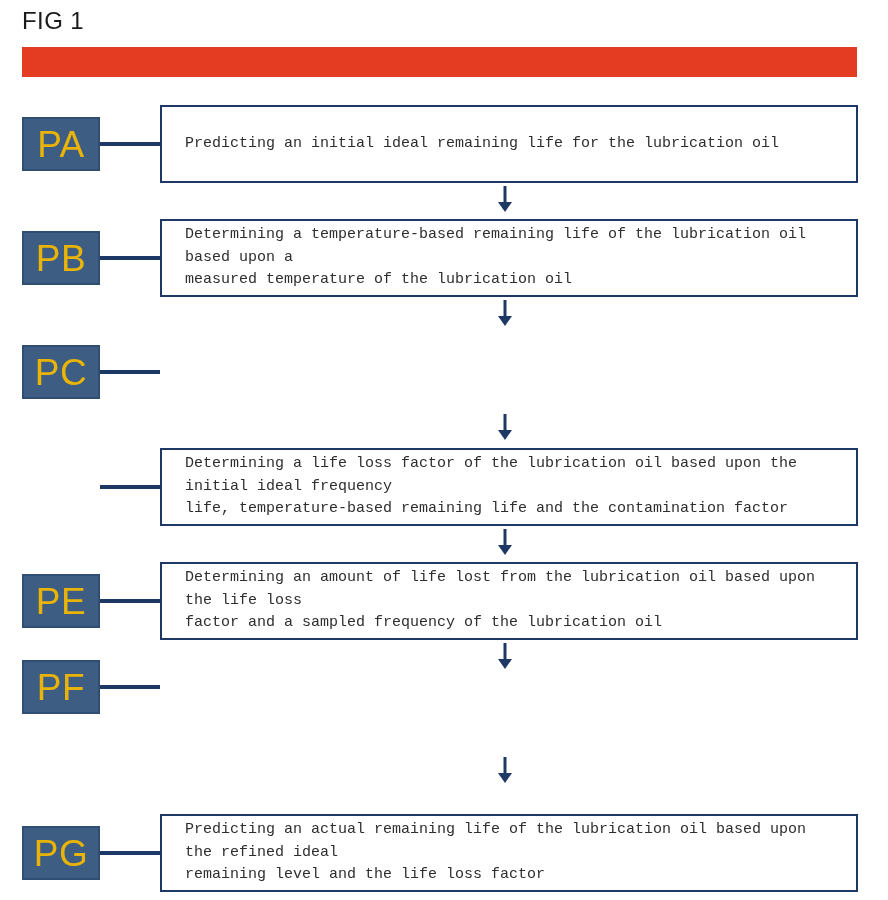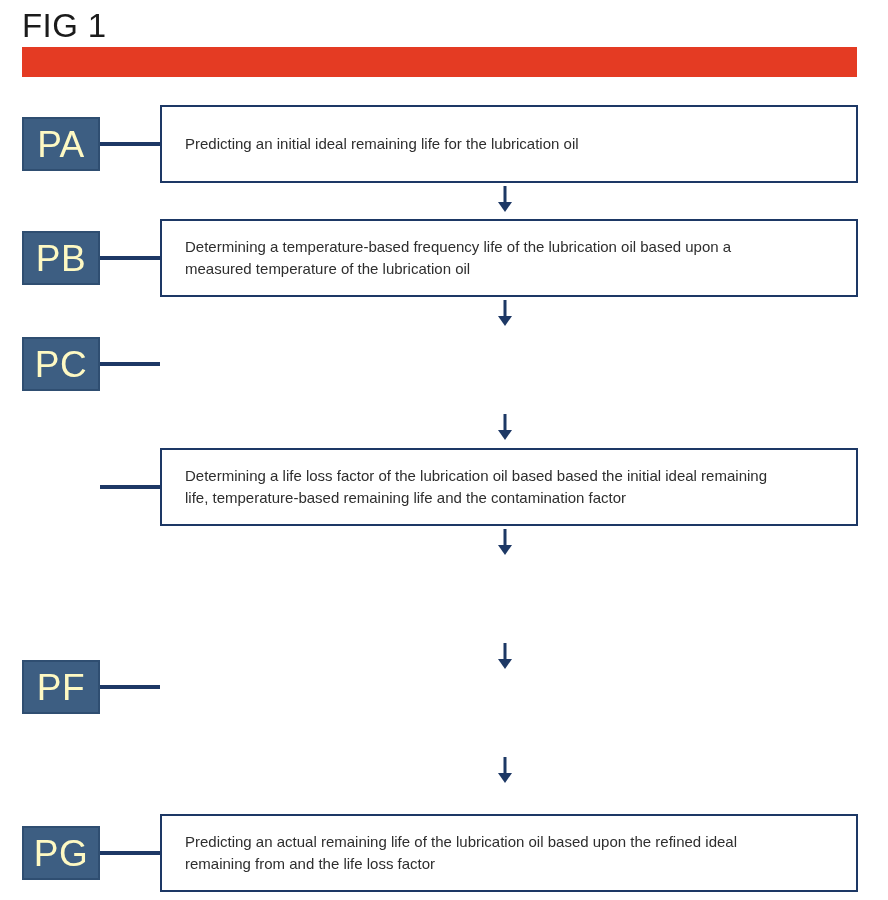--- a/index.html
+++ b/index.html
@@ -12,21 +12,21 @@
     position: relative;
     width: 888px;
     height: 900px;
     background: #ffffff;
     overflow: hidden;
   }
   .fig-title {
     position: absolute;
     left: 22px;
     top: 7px;
-    font-size: 33px;
+    font-size: 24px;
     letter-spacing: 0.4px;
     color: #1b1b1b;
   }
   .accent-bar {
     position: absolute;
     left: 22px;
     top: 47px;
     width: 835px;
     height: 30px;
     background: #e43b23;
@@ -44,21 +44,21 @@
     width: 78px;
     height: 54px;
     box-sizing: border-box;
     background: #3d5e82;
     border: 2px solid #2f4e71;
     display: flex;
     align-items: center;
     justify-content: center;
   }
   .label-box span {
-    color: #fef9c3;
+    color: #eab308;
     font-size: 37px;
     line-height: 1;
     letter-spacing: 0.5px;
   }
   .connector {
     position: absolute;
     left: 100px;
     top: 37px;
     width: 60px;
     height: 4px;
@@ -76,20 +76,21 @@
     display: flex;
     align-items: center;
   }
   .step-text {
     margin: 0;
     padding: 0 18px 0 23px;
     font-size: 15px;
     line-height: 1.5;
     color: #2e2e2e;
     white-space: pre-line;
+    font-family: Liberation Mono, monospace;
   }
   .arrow {
     position: absolute;
     left: 496px;
     width: 18px;
     height: 26px;
     color: #1d3865;
   }
   .arrow svg { display: block; }
 </style>
@@ -116,58 +117,68 @@
         <polygon points="2,16 16,16 9,26" fill="currentColor"></polygon>
       </svg>
   </div>
 
   <div class="row" style="top:219px">
     <div class="label-box">
       <span>PB</span>
     </div>
     <div class="connector"></div>
     <div class="text-box">
-      <p class="step-text">Determining a temperature-based frequency life of the lubrication oil based upon a
+      <p class="step-text">Determining a temperature-based remaining life of the lubrication oil based upon a
 measured temperature of the lubrication oil</p>
     </div>
   </div>
   <div class="arrow" style="top:300px">
     <svg width="18" height="26" viewBox="0 0 18 26">
         <line x1="9" y1="0" x2="9" y2="17" stroke="currentColor" stroke-width="3"></line>
         <polygon points="2,16 16,16 9,26" fill="currentColor"></polygon>
       </svg>
   </div>
 
-  <div class="row" style="top:325px">
+  <div class="row" style="top:333px">
     <div class="label-box">
       <span>PC</span>
     </div>
     <div class="connector"></div>
   </div>
   <div class="arrow" style="top:414px">
     <svg width="18" height="26" viewBox="0 0 18 26">
         <line x1="9" y1="0" x2="9" y2="17" stroke="currentColor" stroke-width="3"></line>
         <polygon points="2,16 16,16 9,26" fill="currentColor"></polygon>
       </svg>
   </div>
 
   <div class="row" style="top:448px">
     <div class="connector"></div>
     <div class="text-box">
-      <p class="step-text">Determining a life loss factor of the lubrication oil based based the initial ideal remaining
+      <p class="step-text">Determining a life loss factor of the lubrication oil based upon the initial ideal frequency
 life, temperature-based remaining life and the contamination factor</p>
     </div>
   </div>
   <div class="arrow" style="top:529px">
     <svg width="18" height="26" viewBox="0 0 18 26">
         <line x1="9" y1="0" x2="9" y2="17" stroke="currentColor" stroke-width="3"></line>
         <polygon points="2,16 16,16 9,26" fill="currentColor"></polygon>
       </svg>
   </div>
 
+  <div class="row" style="top:562px">
+    <div class="label-box">
+      <span>PE</span>
+    </div>
+    <div class="connector"></div>
+    <div class="text-box">
+      <p class="step-text">Determining an amount of life lost from the lubrication oil based upon the life loss
+factor and a sampled frequency of the lubrication oil</p>
+    </div>
+  </div>
   <div class="arrow" style="top:643px">
     <svg width="18" height="26" viewBox="0 0 18 26">
         <line x1="9" y1="0" x2="9" y2="17" stroke="currentColor" stroke-width="3"></line>
         <polygon points="2,16 16,16 9,26" fill="currentColor"></polygon>
       </svg>
   </div>
 
   <div class="row" style="top:648px">
     <div class="label-box">
       <span>PF</span>
@@ -181,17 +192,17 @@
       </svg>
   </div>
 
   <div class="row" style="top:814px">
     <div class="label-box">
       <span>PG</span>
     </div>
     <div class="connector"></div>
     <div class="text-box">
       <p class="step-text">Predicting an actual remaining life of the lubrication oil based upon the refined ideal
-remaining from and the life loss factor</p>
+remaining level and the life loss factor</p>
     </div>
   </div>
 
 </div>
 
 </body></html>

